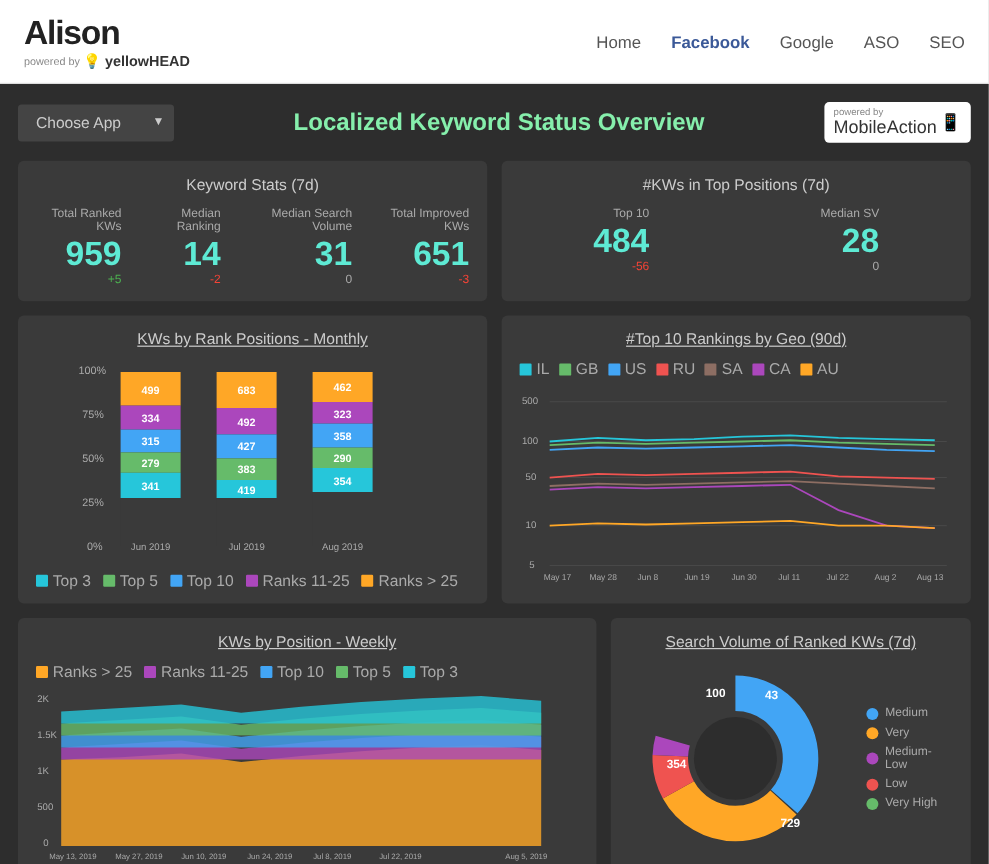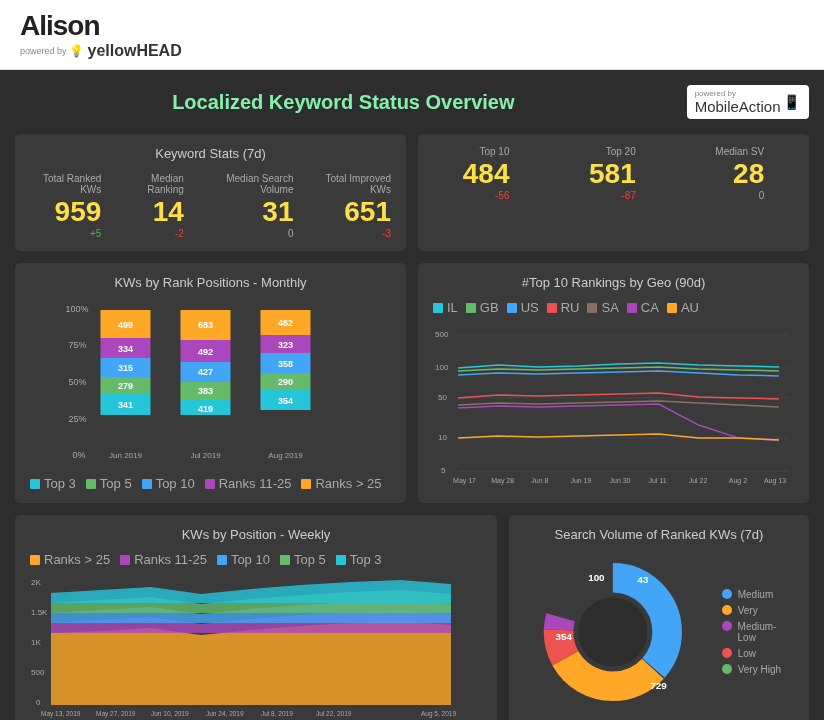--- a/index.html
+++ b/index.html
@@ -12,21 +12,21 @@
       align-items: center;
       justify-content: space-between;
       padding: 10px 20px;
       border-bottom: 1px solid #ddd;
       height: 70px;
     }
     .logo { display: flex; flex-direction: column; }
     .logo-title { font-size: 28px; font-weight: bold; color: #222; letter-spacing: -1px; }
     .logo-sub { font-size: 9px; color: #888; display: flex; align-items: center; gap: 3px; }
     .logo-sub .bulb { color: #f0c040; font-size: 12px; }
-    .logo-sub .yellowhead { font-weight: bold; color: #333; font-size: 16px; }
+    .logo-sub .yellowhead { font-weight: bold; color: #333; font-size: 12px; }
     .nav { display: flex; gap: 25px; align-items: center; }
     .nav a { text-decoration: none; color: #555; font-size: 14px; font-weight: 500; }
     .nav a.facebook { color: #3b5998; font-weight: bold; }
 
     
     .dashboard { background: #2d2d2d; padding: 15px; min-height: calc(720px - 70px); }
 
     
     .top-bar { display: flex; align-items: center; gap: 15px; margin-bottom: 15px; }
     .select-box {
@@ -89,40 +89,41 @@
       color: #ccc;
       font-size: 13px;
       text-align: center;
       margin-bottom: 12px;
       font-weight: 500;
     }
 
     .stat-items { display: flex; gap: 20px; justify-content: space-around; }
     .stat-item { text-align: right; }
     .stat-label { color: #aaa; font-size: 10px; margin-bottom: 3px; }
-    .stat-value { color: #fde047; font-size: 28px; font-weight: bold; line-height: 1; }
+    .stat-value { color: #5eead4; font-size: 28px; font-weight: bold; line-height: 1; }
     .stat-change { font-size: 10px; margin-top: 2px; }
     .stat-change.positive { color: #4caf50; }
     .stat-change.negative { color: #f44336; }
     .stat-change.neutral { color: #aaa; }
 
     
     .charts-row { display: flex; gap: 12px; margin-bottom: 12px; }
     .chart-panel {
       background: #3a3a3a;
       border-radius: 5px;
       padding: 12px 15px;
       flex: 1;
     }
     .chart-title {
       color: #ccc;
       font-size: 13px;
       text-align: center;
       margin-bottom: 10px;
       font-weight: 500;
+      text-decoration: underline;
     }
 
     
     .bar-chart-container { position: relative; height: 170px; }
     .bar-chart-svg { width: 100%; height: 100%; }
     .bar-legend { display: flex; gap: 10px; flex-wrap: wrap; margin-top: 6px; }
     .legend-item { display: flex; align-items: center; gap: 4px; font-size: 13px; color: #aaa; }
     .legend-dot { width: 10px; height: 10px; border-radius: 1px; }
 
     
@@ -132,40 +133,52 @@
     .bottom-row { display: flex; gap: 12px; }
     .bottom-panel { background: #3a3a3a; border-radius: 5px; padding: 12px 15px; flex: 1; }
 
     
     .weekly-chart-container { height: 150px; }
     .weekly-legend { display: flex; gap: 10px; flex-wrap: wrap; margin-bottom: 6px; }
 
     
     .donut-container { display: flex; align-items: center; justify-content: center; gap: 20px; height: 160px; }
     .donut-legend { display: flex; flex-direction: column; gap: 5px; }
-    .donut-legend-item { display: flex; gap: 6px; font-size: 10px; color: #aaa; }
+    .donut-legend-item { display: flex; align-items: center; gap: 6px; font-size: 10px; color: #aaa; }
     .donut-dot { width: 10px; height: 10px; border-radius: 50%; }
   </style>
 </head>
 <body>
 
 <div class="header">
   <div class="logo">
     <div class="logo-title">Alison</div>
     <div class="logo-sub">
       <span>powered by</span>
       <span class="bulb">💡</span>
       <span class="yellowhead">yellowHEAD</span>
     </div>
   </div>
+  <nav class="nav">
+    <a href="#">Home</a>
+    <a href="#" class="facebook">Facebook</a>
+    <a href="#">Google</a>
+    <a href="#">ASO</a>
+    <a href="#">SEO</a>
+  </nav>
 </div>
 
 <div class="dashboard">
 
   <div class="top-bar">
+    <div class="select-wrapper">
+      <select class="select-box">
+        <option>Choose App</option>
+      </select>
+    </div>
     <div class="page-title">Localized Keyword Status Overview</div>
     <div class="mobile-action-badge">
       <div>
         <div class="powered">powered by</div>
         <div style="font-weight:normal;font-size:15px;text-align:center;">MobileAction</div>
       </div>
       <span style="font-size:14px;">📱</span>
     </div>
   </div>
 
@@ -191,30 +204,26 @@
         </div>
         <div class="stat-item">
           <div class="stat-label">Total Improved KWs</div>
           <div class="stat-value">651</div>
           <div class="stat-change negative">-3</div>
         </div>
       </div>
     </div>
 
     <div class="stat-panel kw-positions">
+      <div class="stat-panel-title">#KWs in Top Positions (7d)</div>
       <div class="stat-items">
         <div class="stat-item">
           <div class="stat-label">Top 10</div>
           <div class="stat-value">484</div>
           <div class="stat-change negative">-56</div>
-        </div>
-        <div class="stat-item">
-          <div class="stat-label">Top 20</div>
-          <div class="stat-value">581</div>
-          <div class="stat-change negative">-87</div>
         </div>
         <div class="stat-item">
           <div class="stat-label">Median SV</div>
           <div class="stat-value">28</div>
           <div class="stat-change neutral">0</div>
         </div>
       </div>
     </div>
   </div>
 

